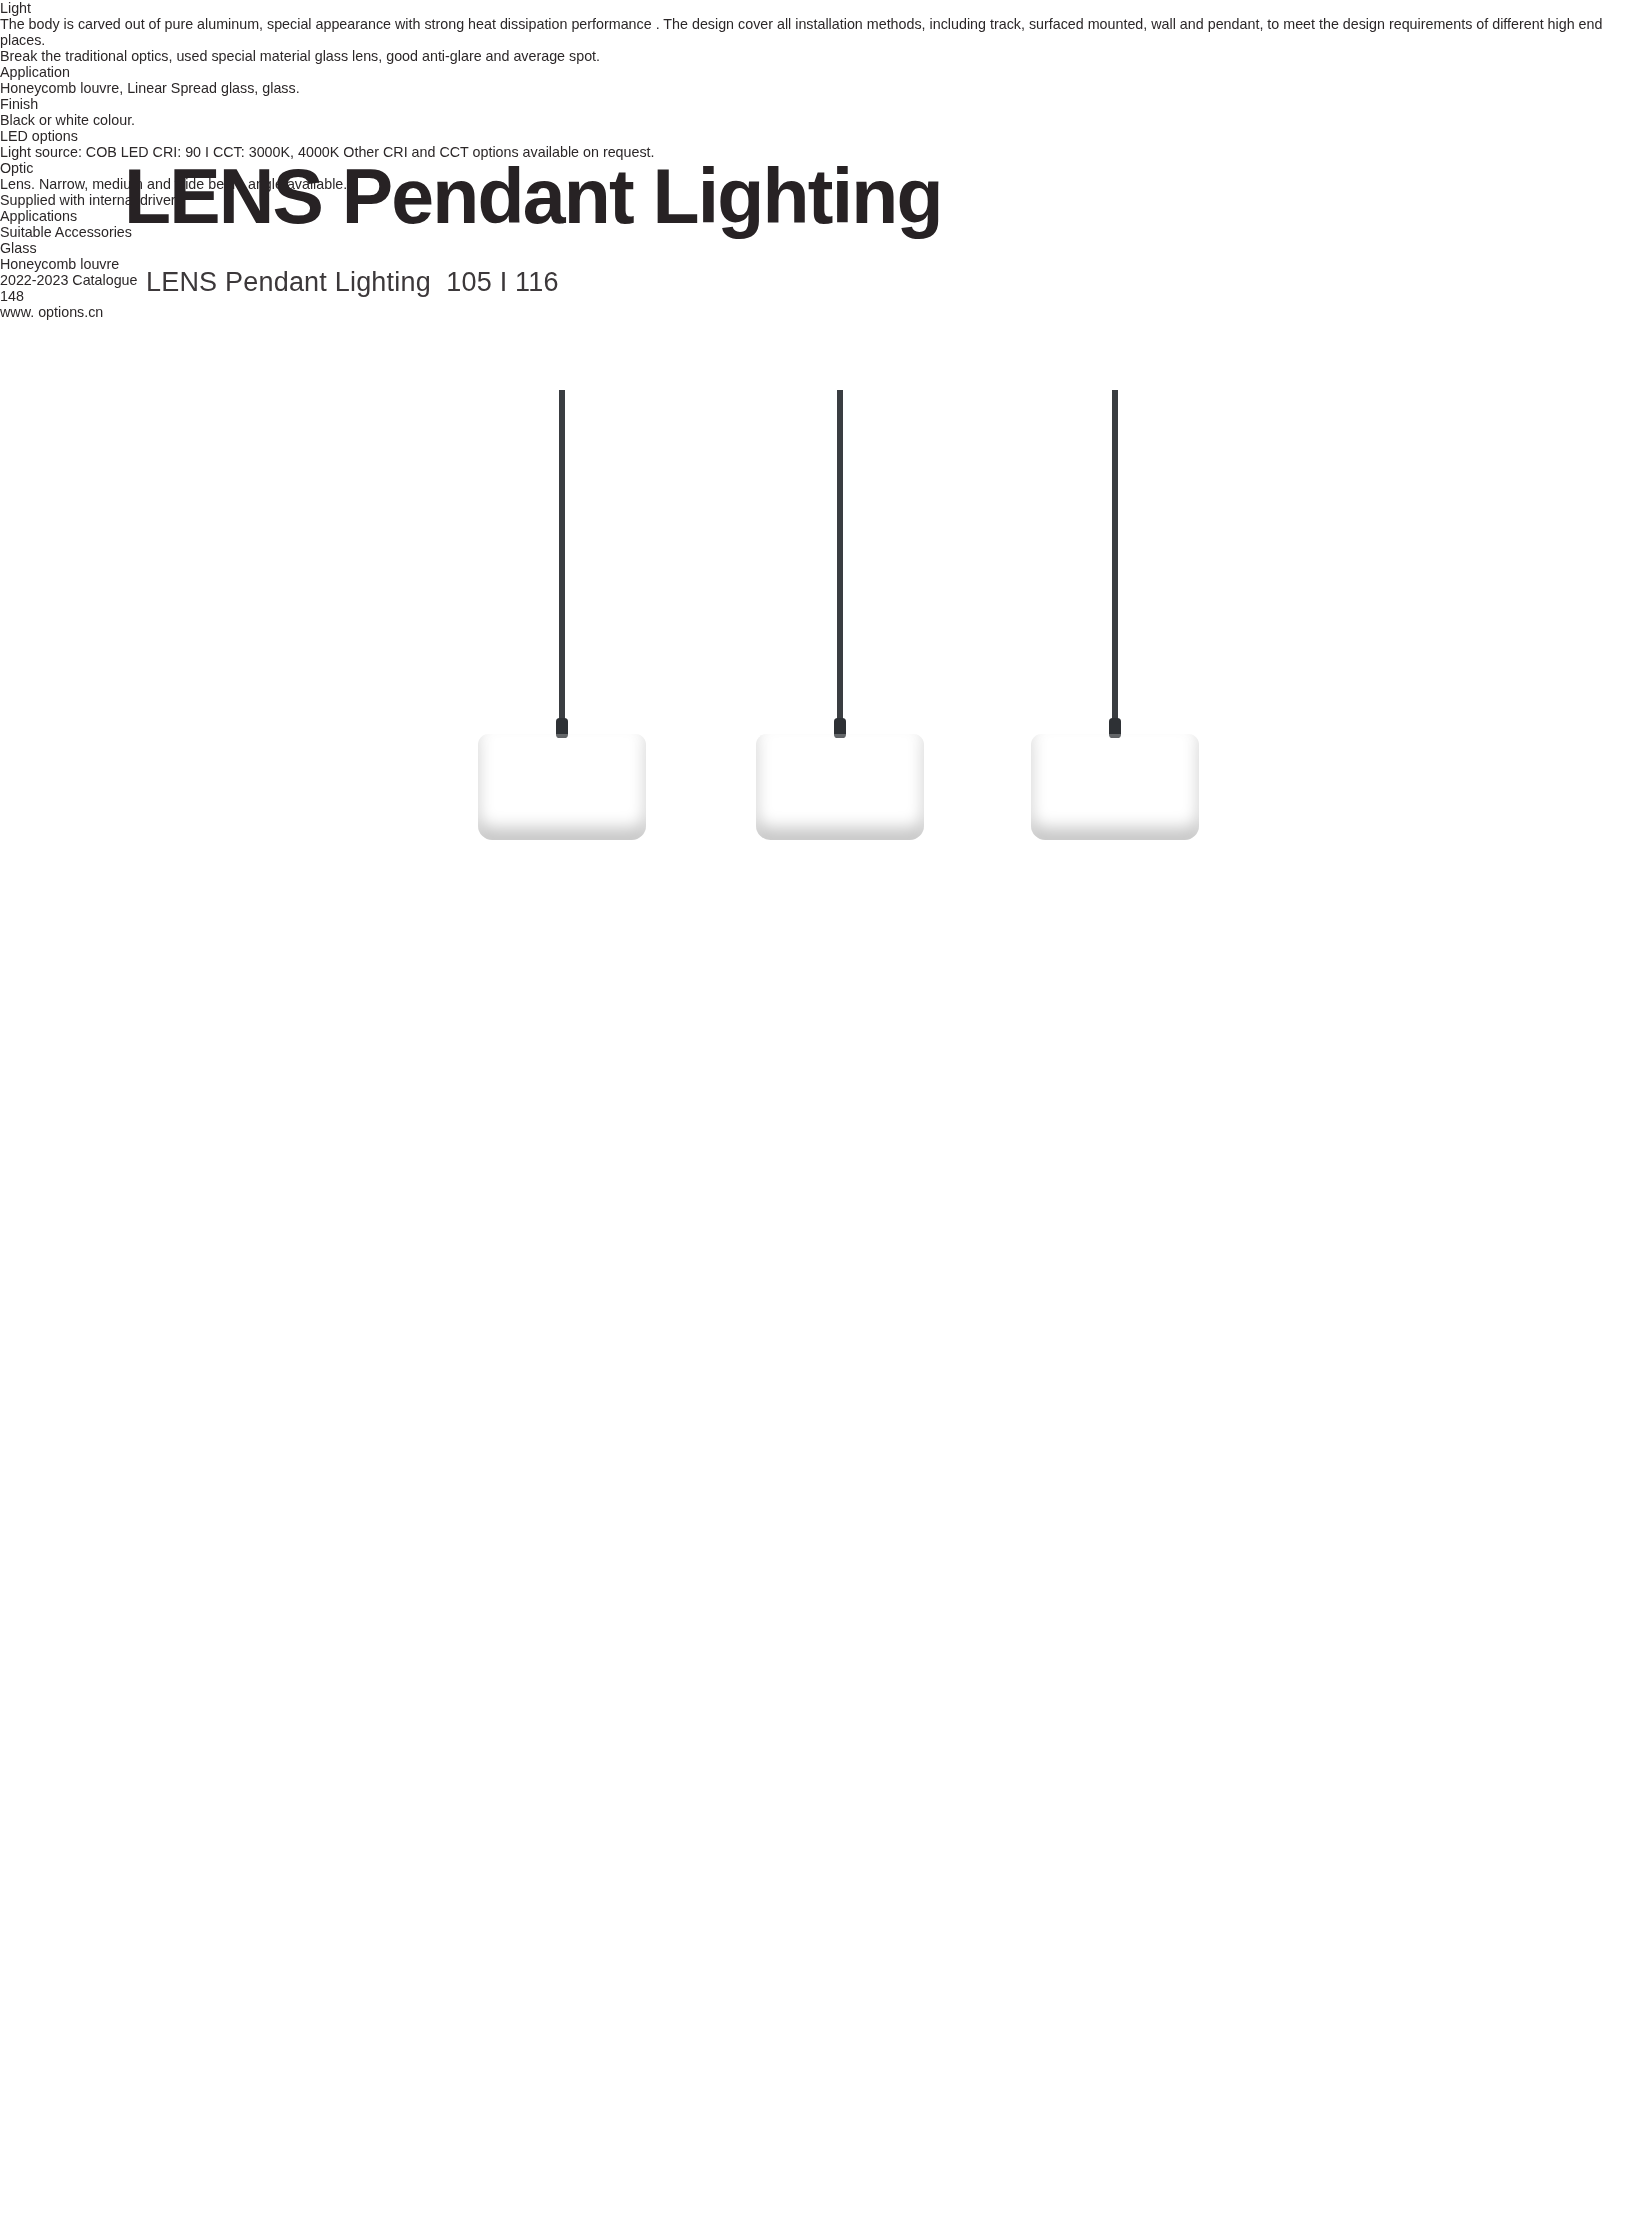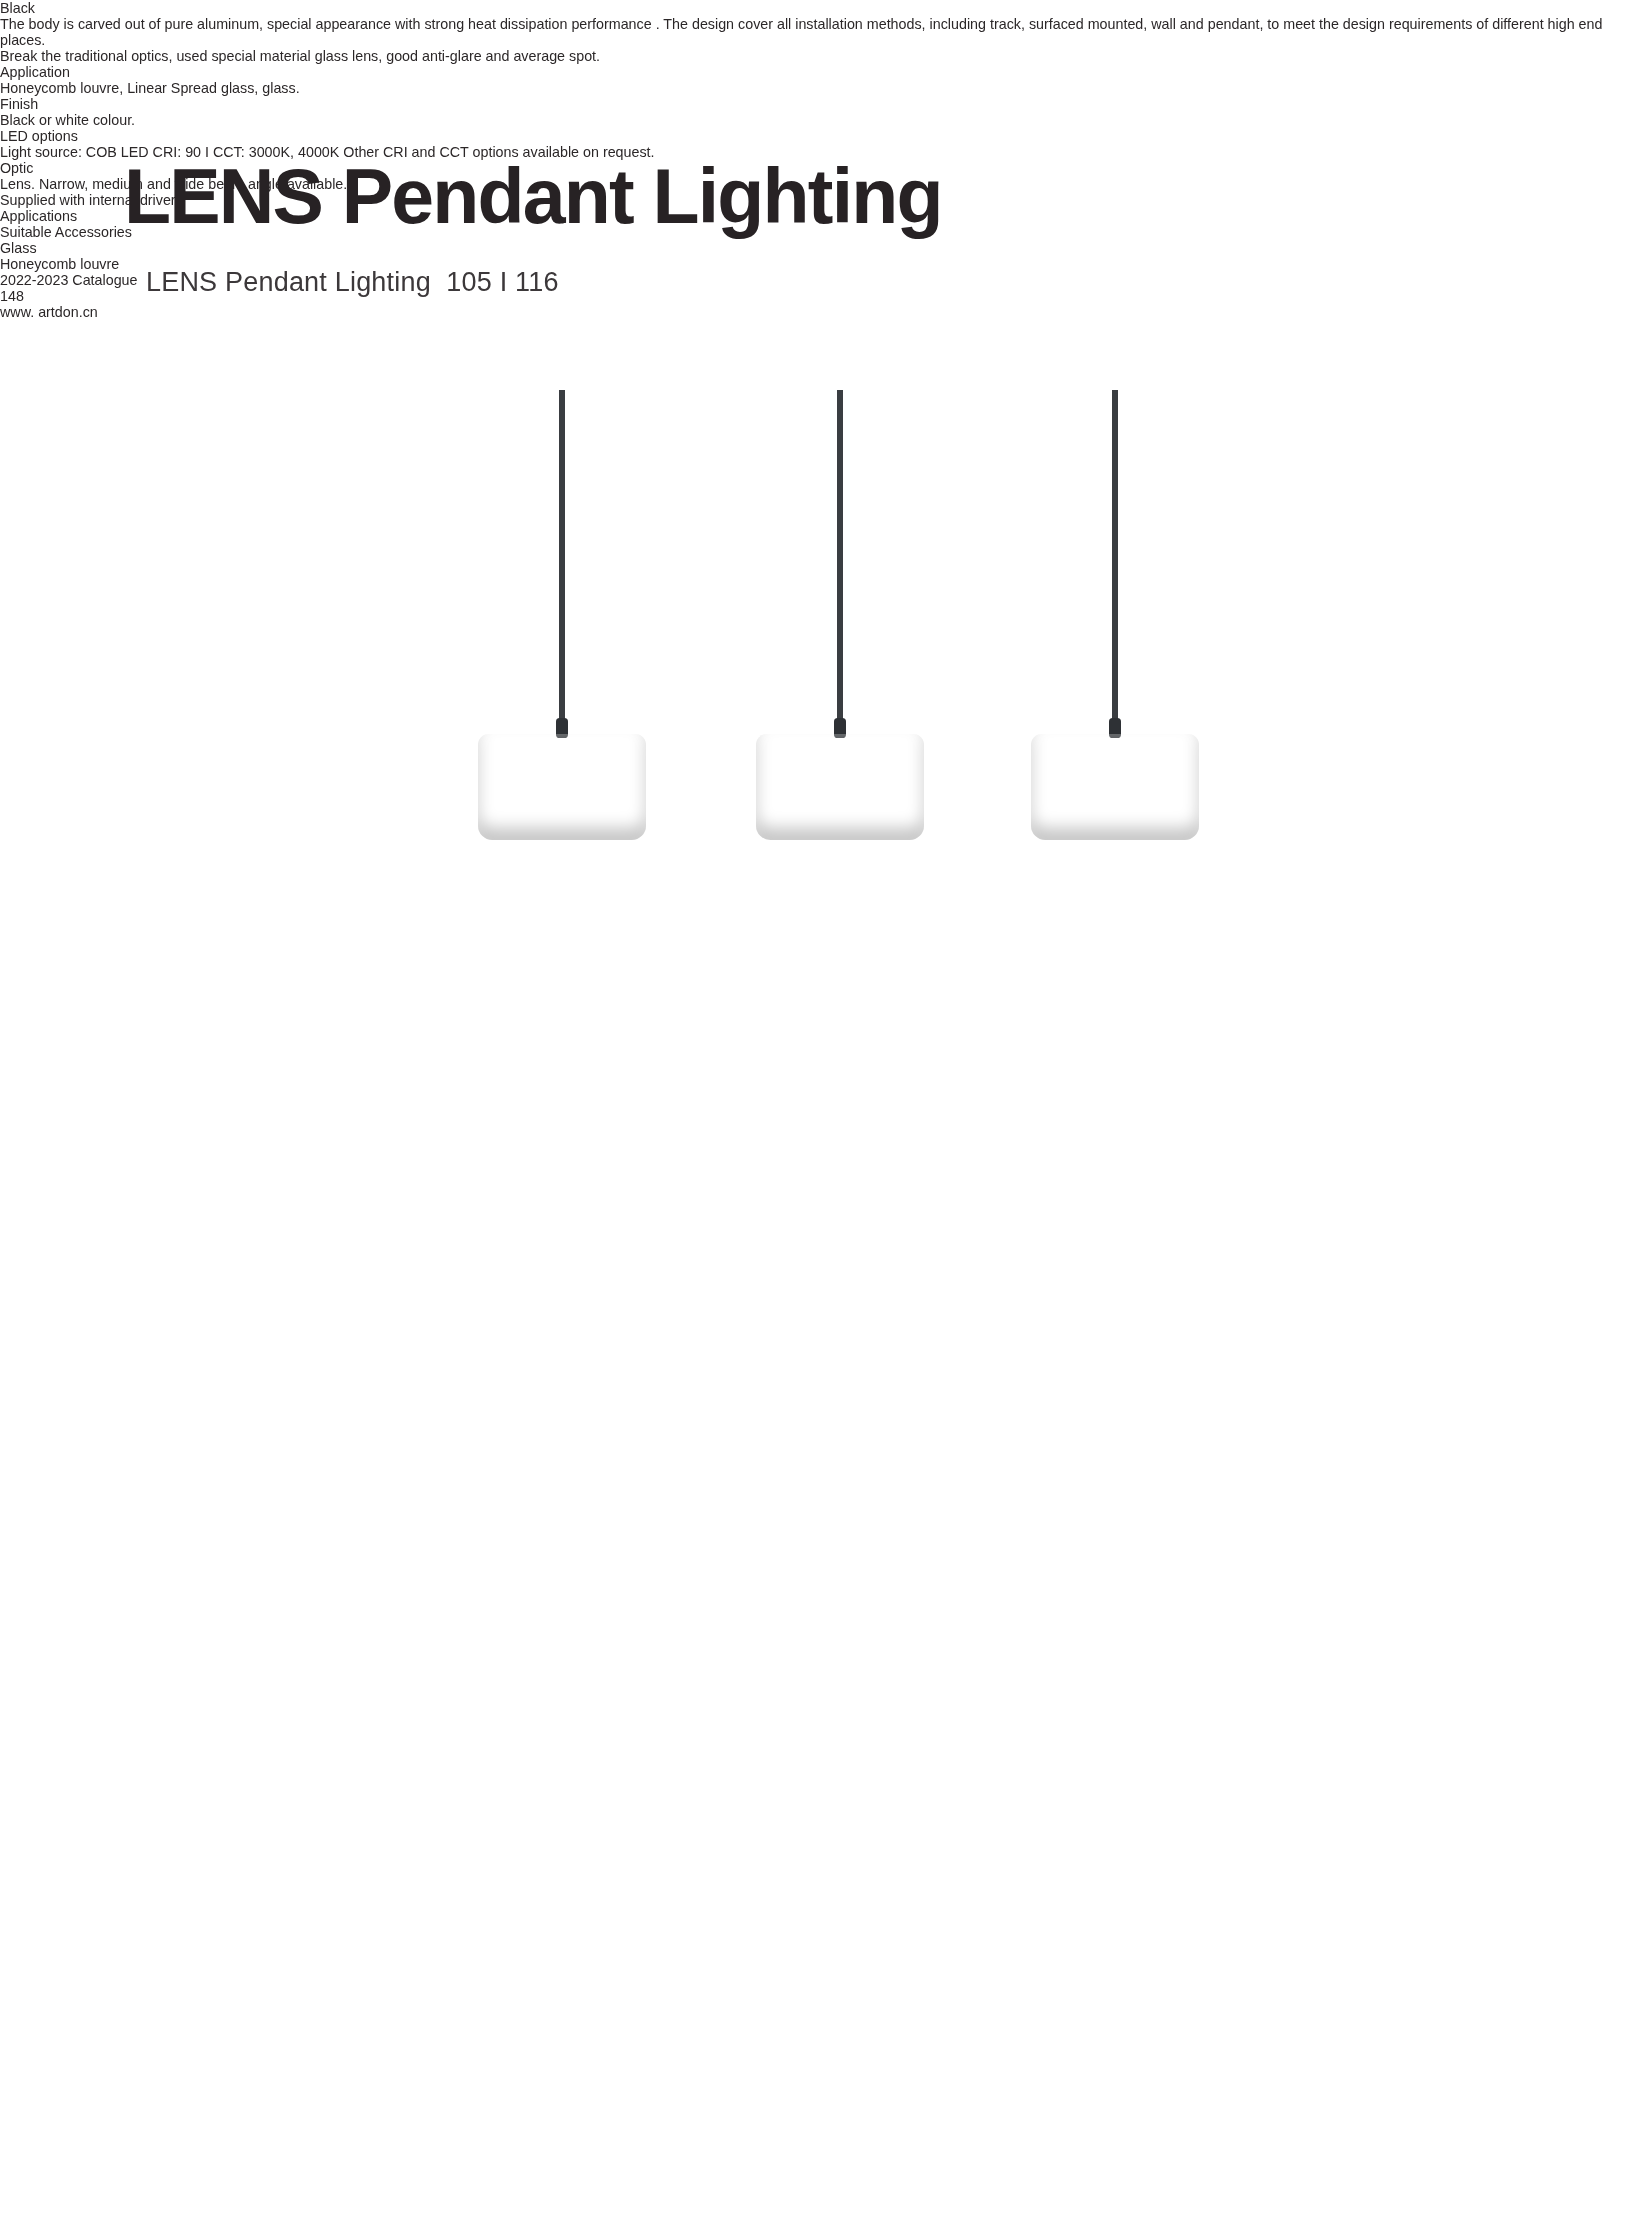--- a/index.html
+++ b/index.html
@@ -126,21 +126,21 @@
     <div class="body"></div>
     <div class="ring1"></div>
     <div class="ring2"></div>
     <div class="ring3"></div>
     <div class="lens"></div>
   </div>
 
   <div class="rule rule--left"></div>
   <div class="rule rule--right"></div>
 
-  <div class="h-section body-h">Black</div>
+  <div class="h-section body-h">Light</div>
   <div class="p-section body-p1">The body is carved out of pure aluminum, special
 appearance with strong heat dissipation performance
 .
 The design cover all installation methods, including
 track, surfaced mounted, wall and pendant, to meet
 the design requirements of different high end places.</div>
   <div class="p-section body-p2">Break the traditional optics, used special material glass
 lens, good anti-glare and average spot.</div>
 
   <div class="h-section acc-h">Application</div>
@@ -175,16 +175,16 @@
   </div>
   <div class="disc-caption cap-2">Glass</div>
 
   <div class="disc disc--honeycomb">
     <div class="hi"></div>
   </div>
   <div class="disc-caption cap-3">Honeycomb louvre</div>
 
   <div class="footer-left">2022-2023 Catalogue</div>
   <div class="footer-page">148</div>
-  <div class="footer-right">www. artdon.cn</div>
+  <div class="footer-right">www. options.cn</div>
 
 </div>
 
 
 </body></html>

